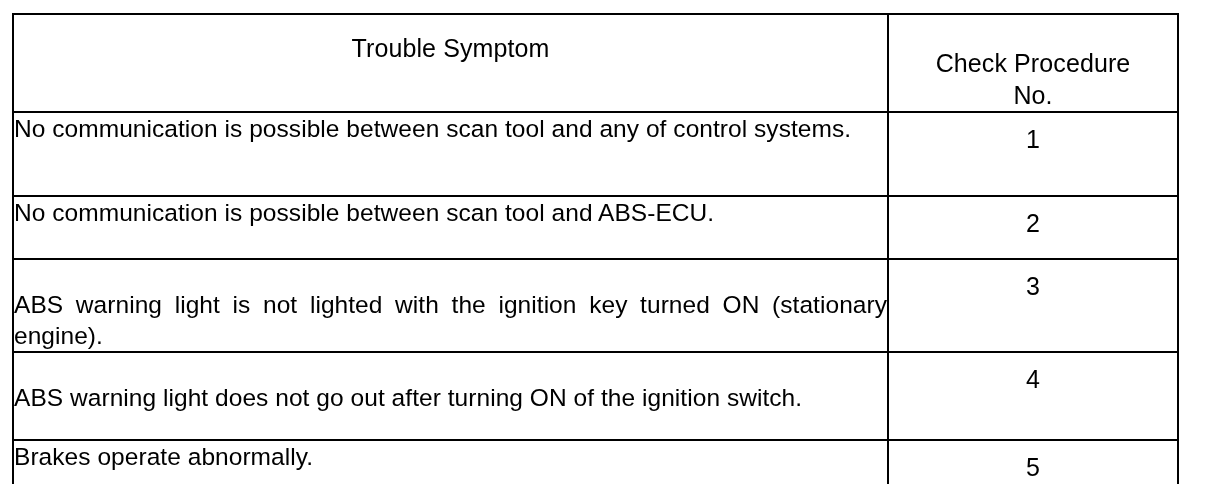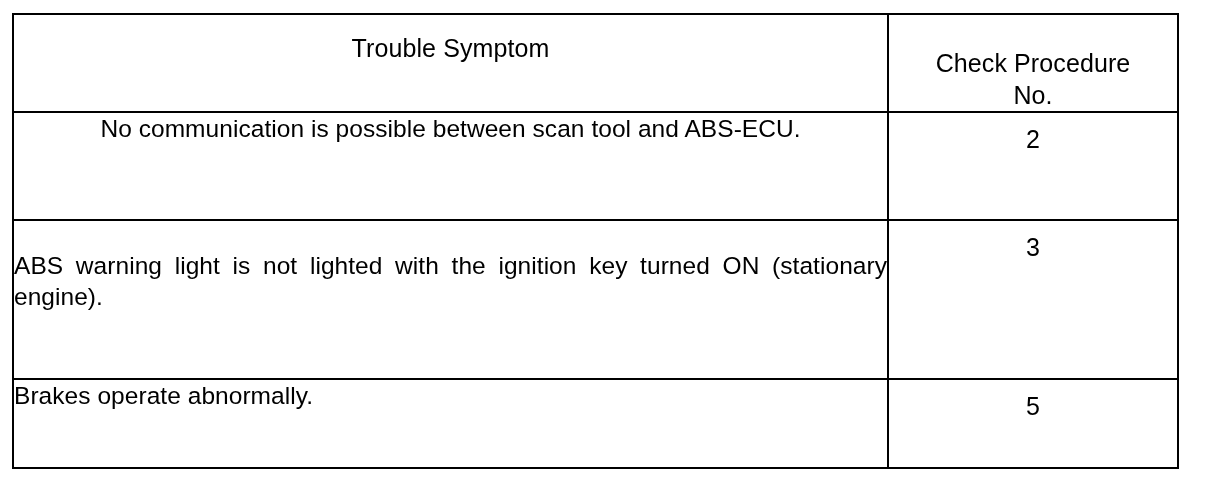--- a/index.html
+++ b/index.html
@@ -85,21 +85,21 @@
     vertical-align: top;
   }
   .num-text {
     padding-top: 11px;
     font-size: 25px;
     line-height: 31px;
   }
 
   
   tr.row-1 td { height: 82px; }
-  tr.row-2 td { height: 61px; text-align: center; }
+  tr.row-2 td { height: 61px; }
   tr.row-3 td { height: 88px; }
   tr.row-4 td { height: 86px; }
   tr.row-5 td { height: 50px; }
 
   
   #page { -webkit-font-smoothing: none; }
 </style>
 </head>
 <body>
 
@@ -120,39 +120,55 @@
           <div class="hdr-inner">
             <span>Check Procedure</span><br>
             <span>No.</span>
           </div>
         </th>
       </tr>
     </thead>
 
     <tbody>
 
+      <tr class="row-1">
+        <td class="sym-cell">
+          <div class="sym-text">No communication is possible between scan tool and any of control systems.</div>
+        </td>
+        <td class="num-cell">
+          <div class="num-text">1</div>
+        </td>
+      </tr>
 
       <tr class="row-2">
         <td class="sym-cell">
           <div class="sym-text">No communication is possible between scan tool and ABS-ECU.</div>
         </td>
         <td class="num-cell">
           <div class="num-text">2</div>
         </td>
       </tr>
 
       <tr class="row-3">
         <td class="sym-cell">
           <div class="sym-text justify">ABS warning light is not lighted with the ignition key turned ON (stationary engine).</div>
         </td>
         <td class="num-cell">
           <div class="num-text">3</div>
         </td>
       </tr>
 
+      <tr class="row-4">
+        <td class="sym-cell">
+          <div class="sym-text justify">ABS warning light does not go out after turning ON of the ignition switch.</div>
+        </td>
+        <td class="num-cell">
+          <div class="num-text">4</div>
+        </td>
+      </tr>
 
       <tr class="row-5">
         <td class="sym-cell">
           <div class="sym-text">Brakes operate abnormally.</div>
         </td>
         <td class="num-cell">
           <div class="num-text">5</div>
         </td>
       </tr>
 

